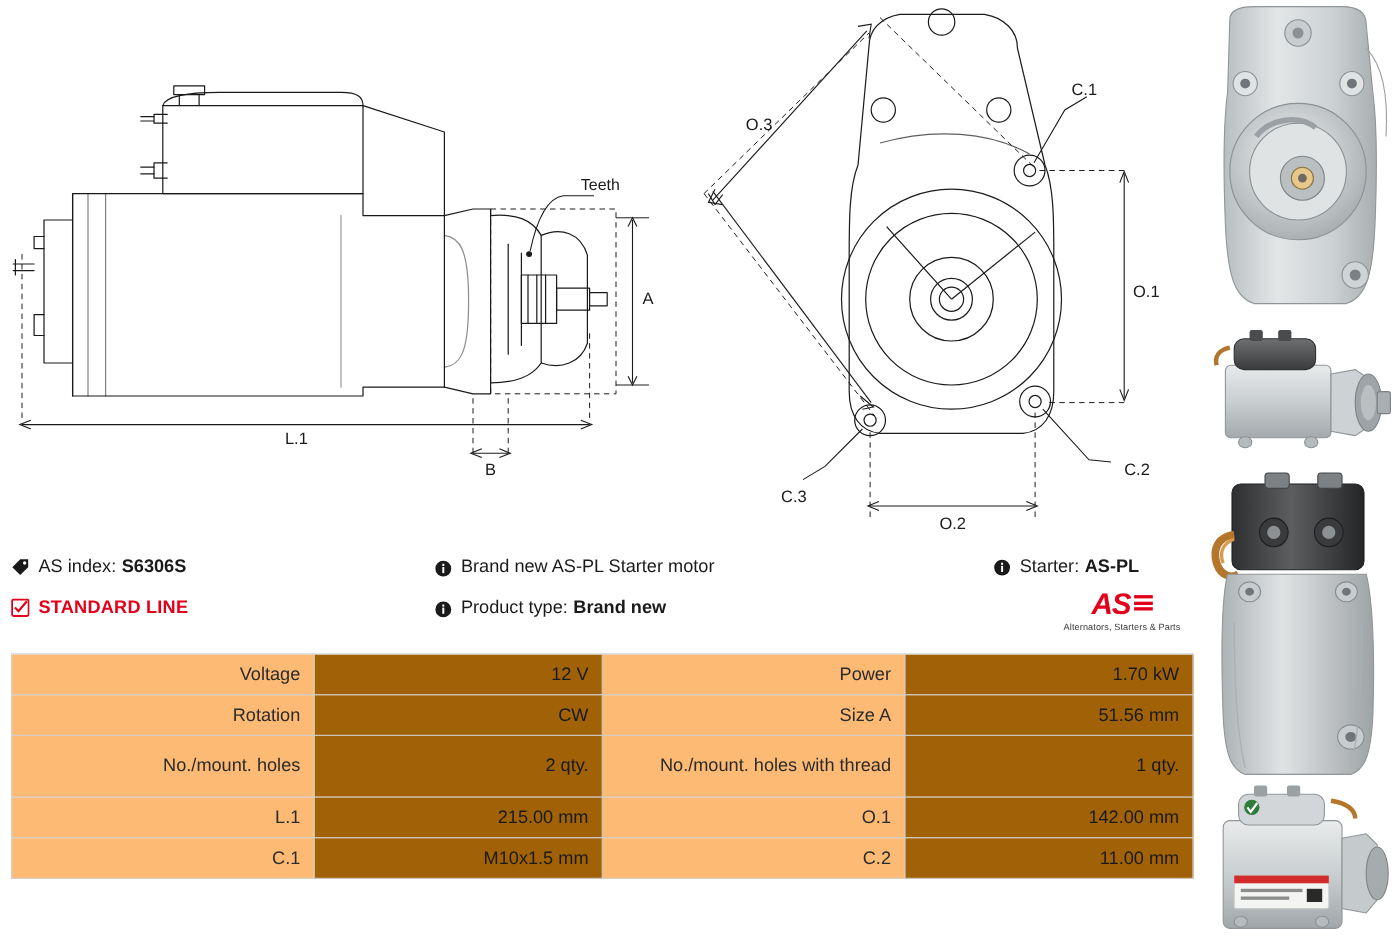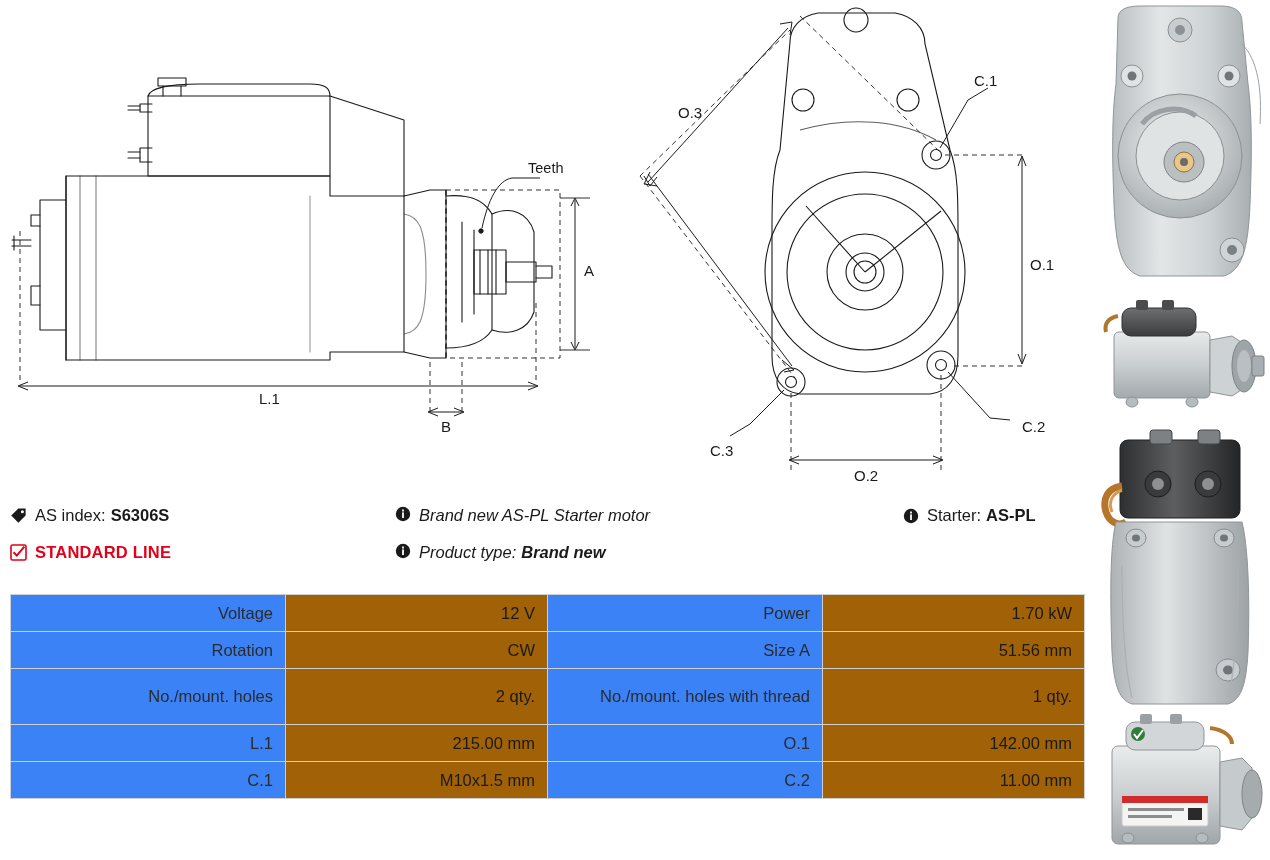--- a/index.html
+++ b/index.html
@@ -32,21 +32,21 @@
   }
   .meta-row {
     position: absolute;
     width: 100%;
     display: flex;
     align-items: center;
   }
   .meta-row.r1 { top: 8px; }
   .meta-row.r2 { top: 45px; }
   .meta-col-1 { width: 385px; display: flex; align-items: center; }
-  .meta-col-2 { width: 508px; display: flex; align-items: flex-start; font-style: italic; }
+  .meta-col-2 { width: 508px; display: flex; align-items: flex-end; }
   .meta-col-3 { flex: 1; display: flex; align-items: center; }
   .meta-label { font-size: 16.5px; color: #1a1a1a; }
   .meta-value { font-size: 16.5px; font-weight: bold; color: #1a1a1a; margin-left: 5px; }
   .ico { margin-right: 8px; display: inline-flex; align-items: center; }
   .standard-line {
     color: #e2001a;
     font-weight: bold;
     font-size: 16.5px;
     letter-spacing: 0.2px;
   }
@@ -91,21 +91,21 @@
     table-layout: fixed;
   }
   .spec-table td {
     border: 1px solid #cfcfcf;
     height: 37px;
     padding: 5px 12px;
     font-size: 16.5px;
     vertical-align: middle;
   }
   .spec-table td.lbl {
-    background: #3b82f6;
+    background: #fdba74;
     text-align: right;
     color: #2b2b2b;
     width: 275px;
   }
   .spec-table td.val {
     background: #a16207;
     text-align: right;
     color: #1a1a1a;
     width: 262px;
   }
@@ -347,20 +347,31 @@
               <rect x="7.1" y="3.5" width="1.8" height="2" fill="#ffffff"></rect>
             </svg>
         </span>
         <span class="meta-label">Product type:</span>
         <span class="meta-value">Brand new</span>
       </div>
       <div class="meta-col-3"></div>
     </div>
   </div>
 
+  <div class="logo">
+    <div class="logo-main">
+      <span>AS</span>
+      <span class="logo-bars">
+          <i></i>
+          <i></i>
+          <i></i>
+        </span>
+    </div>
+    <div class="logo-sub">Alternators, Starters &amp; Parts</div>
+  </div>
 
   <table class="spec-table">
     <tbody>
       <tr>
         <td class="lbl">Voltage</td>
         <td class="val">12 V</td>
         <td class="lbl">Power</td>
         <td class="val">1.70 kW</td>
       </tr>
       <tr>

